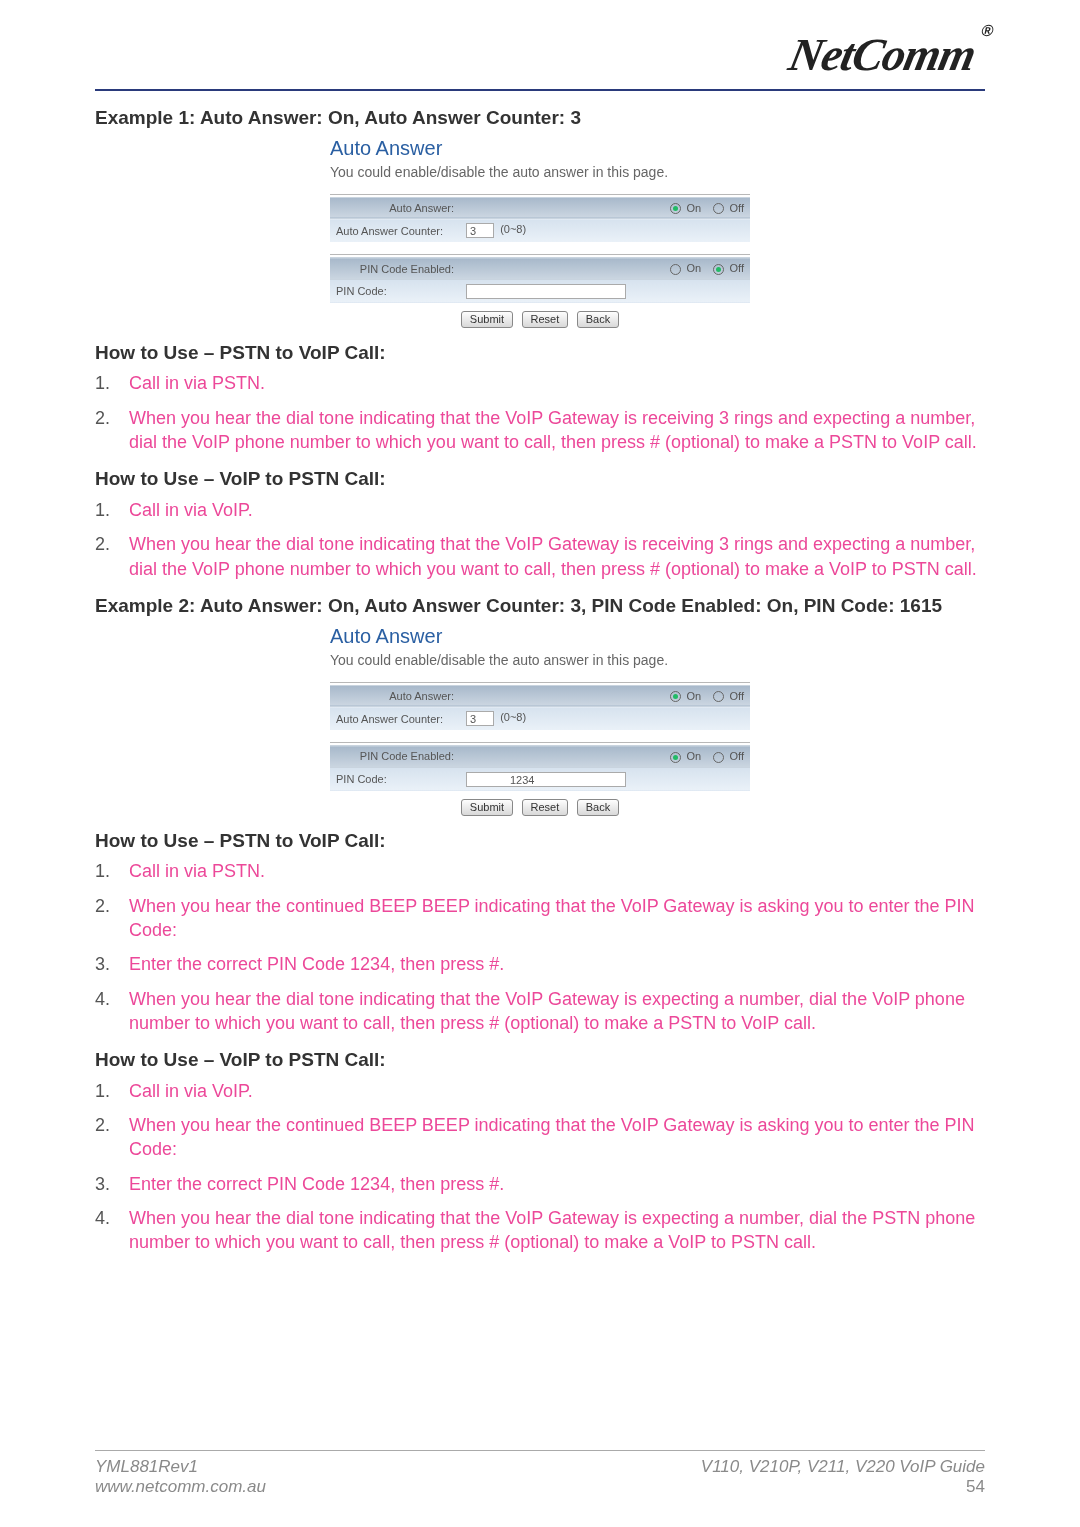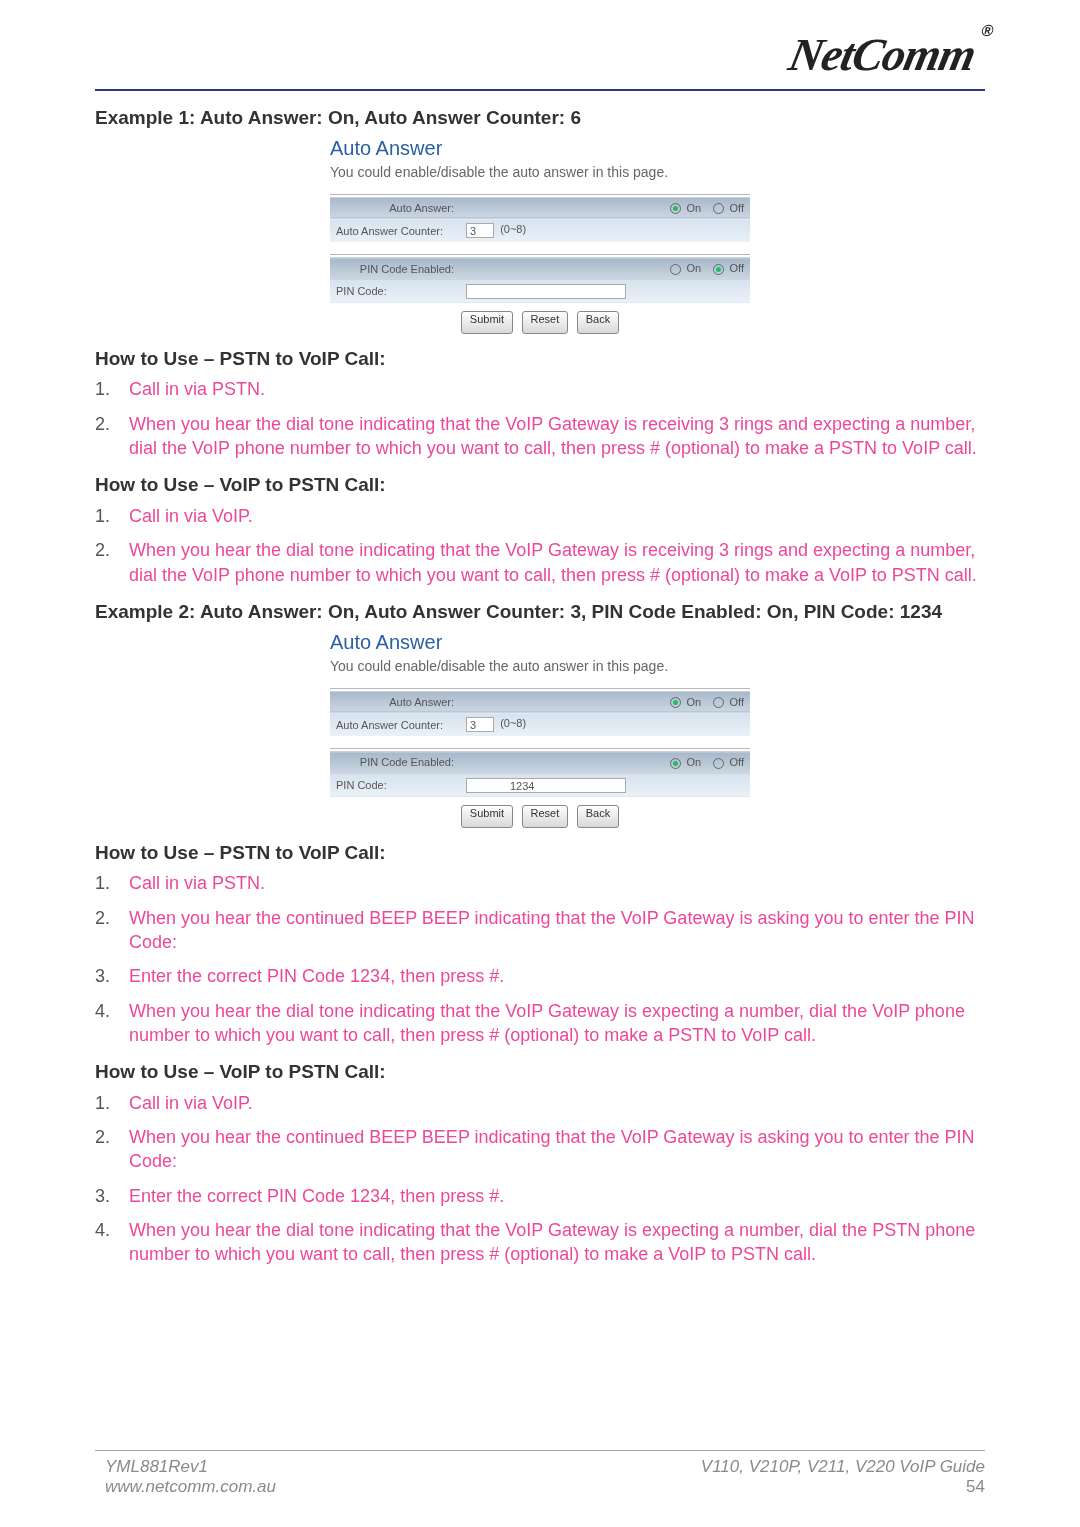--- a/index.html
+++ b/index.html
@@ -71,21 +71,21 @@
   .ui-grid td { padding: 4px 6px; border-top: 1px solid #c9d4df; }
   .ui-grid td:first-child { width: 130px; }
   .ui-radio { display:inline-block; width:11px; height:11px; border:1px solid #666; border-radius:50%; vertical-align:middle; margin-right:2px; position:relative; }
   .ui-radio.checked::after { content:""; width:5px;height:5px;background:#2b6; border-radius:50%; position:absolute; left:2px; top:2px; }
   .ui-input { display:inline-block; border:1px solid #aaa; background:#fff; font-size:11px; padding:0 3px; height:15px; line-height:15px; vertical-align:middle; min-width:28px; }
   .ui-btns { text-align:center; margin-top:6px; }
   .ui-btn {
     display:inline-block;
     font-size:11px;
     padding: 0 8px;
-    height: 23px;
+    height: 17px;
     line-height:15px;
     border:1px solid #888;
     border-radius:3px;
     background: linear-gradient(#fefefe,#d8d8d8);
     margin: 0 2px;
     color:#333;
   }
   ol.steps {
     list-style: none;
     counter-reset: step;
@@ -108,36 +108,36 @@
     text-indent: 0;
     margin-right: 6px;
   }
   ol.steps li .txt { text-indent: 0; display:inline; }
   .footer {
     position: absolute;
     left: 95px; right: 95px;
     bottom: 30px;
   }
   .footer-rule { border:none; height:1px; background:#aaa; margin-bottom:6px; }
-  .footer-row { display:flex; justify-content:space-between; font-size:17px; color:#8a8a8a; font-style: italic; margin-left: 10px; }
+  .footer-row { display:flex; justify-content:space-between; font-size:17px; color:#8a8a8a; font-style: italic; }
   .footer-row .right { text-align:right; font-style: italic; }
   .footer-row .pg { font-style: normal; font-size:17px; color:#8a8a8a; }
 </style>
 </head>
 <body>
 
 <div class="page">
   <div class="logo-row">
     <span class="logo">
       <span>NetComm</span><sup>®</sup>
     </span>
   </div>
   <hr class="top-rule">
 
-  <div class="heading-bold">Example 1: Auto Answer: On, Auto Answer Counter: 6</div>
+  <div class="heading-bold">Example 1: Auto Answer: On, Auto Answer Counter: 3</div>
 
   <div class="ui-shot">
     <div class="ui-title">Auto Answer</div>
     <div class="ui-sub">You could enable/disable the auto answer in this page.</div>
     <div class="ui-sep"></div>
     <table class="ui-grid">
       <tbody>
           <tr class="dark">
         <td>Auto Answer:</td>
         <td>
@@ -188,21 +188,21 @@
     <li><span class="txt">Call in via PSTN.</span></li>
     <li><span class="txt">When you hear the dial tone indicating that the VoIP Gateway is receiving 3 rings and expecting a number, dial the VoIP phone number to which you want to call, then press # (optional) to make a PSTN to VoIP call.</span></li>
   </ol>
 
   <div class="heading-bold">How to Use – VoIP to PSTN Call:</div>
   <ol class="steps">
     <li><span class="txt">Call in via VoIP.</span></li>
     <li><span class="txt">When you hear the dial tone indicating that the VoIP Gateway is receiving 3 rings and expecting a number, dial the VoIP phone number to which you want to call, then press # (optional) to make a VoIP to PSTN call.</span></li>
   </ol>
 
-  <div class="heading-bold">Example 2: Auto Answer: On, Auto Answer Counter: 3, PIN Code Enabled: On, PIN Code: 1234</div>
+  <div class="heading-bold">Example 2: Auto Answer: On, Auto Answer Counter: 3, PIN Code Enabled: On, PIN Code: 1615</div>
 
   <div class="ui-shot">
     <div class="ui-title">Auto Answer</div>
     <div class="ui-sub">You could enable/disable the auto answer in this page.</div>
     <div class="ui-sep"></div>
     <table class="ui-grid">
       <tbody>
           <tr class="dark">
         <td>Auto Answer:</td>
         <td>

